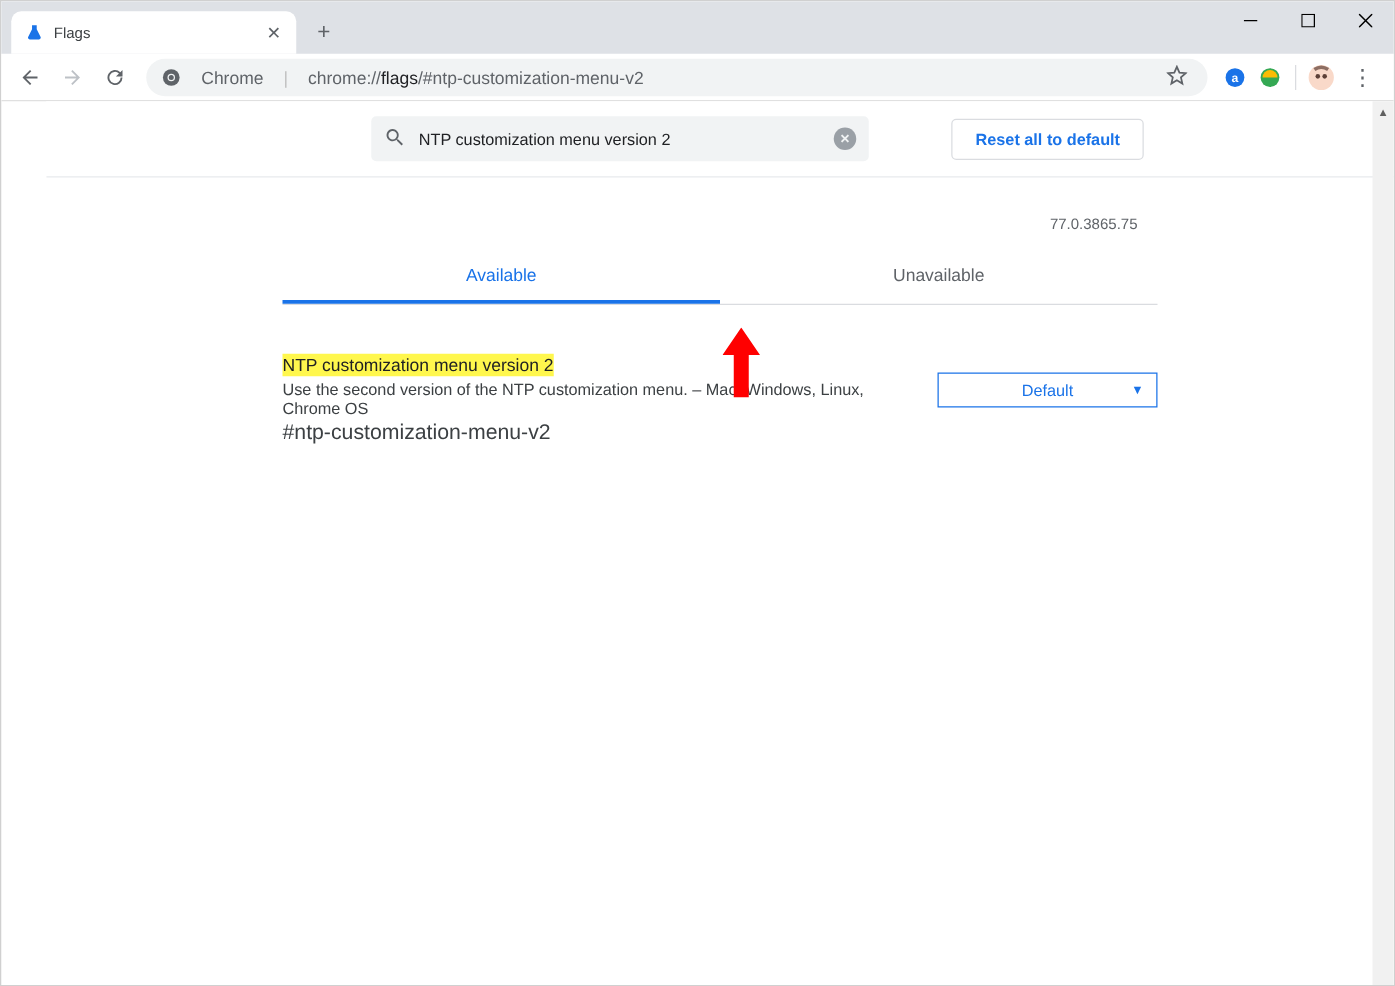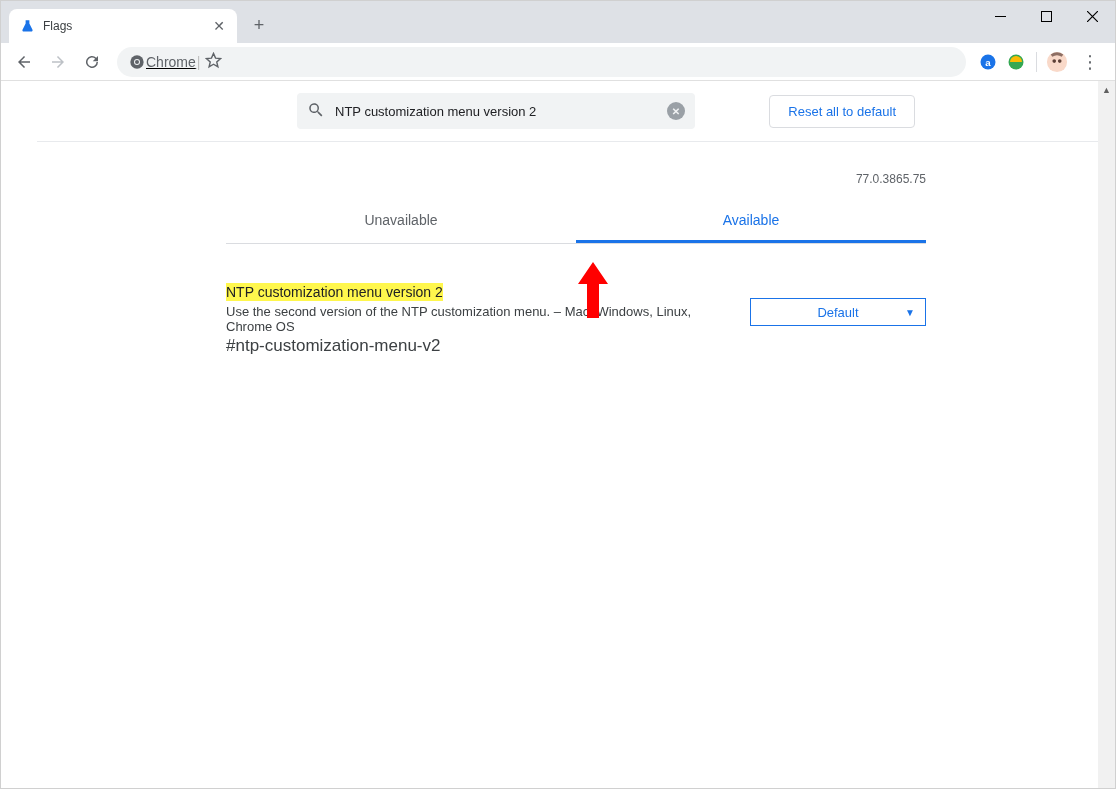--- a/index.html
+++ b/index.html
@@ -78,24 +78,23 @@
     }
     .nav-btn.disabled { color: #bdc1c6; cursor: default; }
     .omnibox {
       flex: 1;
       height: 30px;
       background: #f1f3f4;
       border-radius: 15px;
       display: flex;
       align-items: center;
       padding: 0 12px;
-      gap: 1px;
+      gap: 16px;
       margin: 0 6px;
       font-size: 14px;
-      text-decoration: underline;
     }
     .omni-chrome-icon { width: 16px; height: 16px; }
     .omni-chrome-label { color: #5f6368; }
     .omni-sep { color: #c0c0c0; }
     .omni-url { color: #5f6368; flex: 1; }
     .omni-url .bold { color: #202124; }
     .star-btn { color: #5f6368; cursor: pointer; padding: 0 4px; }
     .ext-icon {
       width: 24px; height: 24px;
       display: flex; align-items: center; justify-content: center;
@@ -140,35 +139,36 @@
     .reset-btn {
       position: absolute;
       right: 200px;
       border: 1px solid #dadce0;
       background: #fff;
       color: #1a73e8;
       font-size: 13px;
       padding: 8px 18px;
       border-radius: 4px;
       cursor: pointer;
+      font-weight: bold;
     }
     .flags-body {
       max-width: 700px;
       margin: 0 auto;
       padding-top: 22px;
       position: relative;
     }
     .page-title {
       font-size: 24px;
       color: #202124;
       font-weight: 400;
     }
     .version {
       position: absolute;
-      right: 0;
+      right: 16px;
       top: 30px;
       font-size: 12px;
       color: #5f6368;
       text-align: center;
     }
     .arrow-annotation {
       position: absolute;
       left: 352px;
       top: 120px;
       pointer-events: none;
@@ -303,20 +303,23 @@
   <div class="omnibox">
     <span class="omni-chrome-icon">
       <svg width="16" height="16" viewBox="0 0 24 24">
           <circle cx="12" cy="12" r="10" fill="#5f6368"></circle>
           <circle cx="12" cy="12" r="4.5" fill="#f1f3f4"></circle>
           <circle cx="12" cy="12" r="3" fill="#5f6368"></circle>
         </svg>
     </span>
     <span class="omni-chrome-label">Chrome</span>
     <span class="omni-sep">|</span>
+    <span class="omni-url">
+      <span>chrome://</span><span class="bold">flags</span><span>/#ntp-customization-menu-v2</span>
+    </span>
     <span class="star-btn">
       <svg width="17" height="17" viewBox="0 0 24 24">
           <path fill="none" stroke="#5f6368" stroke-width="2" d="M12 17.3l-6.2 3.7 1.6-7L2 9.2l7.1-.6L12 2l2.9 6.6 7.1.6-5.4 4.8 1.6 7z"></path>
         </svg>
     </span>
   </div>
   <div class="ext-icon">
     <svg width="18" height="18" viewBox="0 0 24 24">
         <circle cx="12" cy="12" r="10" fill="#1a73e8"></circle>
         <text x="12" y="17" font-size="13" fill="#fff" text-anchor="middle" font-weight="bold">a</text>
@@ -357,22 +360,22 @@
   <div class="flags-body">
     <span class="version">77.0.3865.75</span>
 
     <div class="arrow-annotation">
       <svg width="30" height="56" viewBox="0 0 30 56">
         <path fill="#ff0000" d="M15 0 L30 22 L21 22 L21 56 L9 56 L9 22 L0 22 Z"></path>
       </svg>
     </div>
 
     <div class="tabs-row">
+      <div class="ftab active">Available</div>
       <div class="ftab">Unavailable</div>
-      <div class="ftab active">Available</div>
     </div>
 
     <div class="flag-item">
       <div class="flag-text">
         <span class="flag-title">NTP customization menu version 2</span>
         <div class="flag-desc">Use the second version of the NTP customization menu. – Mac, Windows, Linux, Chrome OS</div>
         <a class="flag-anchor">#ntp-customization-menu-v2</a>
       </div>
       <div class="flag-select-wrap">
         <div class="flag-select">

